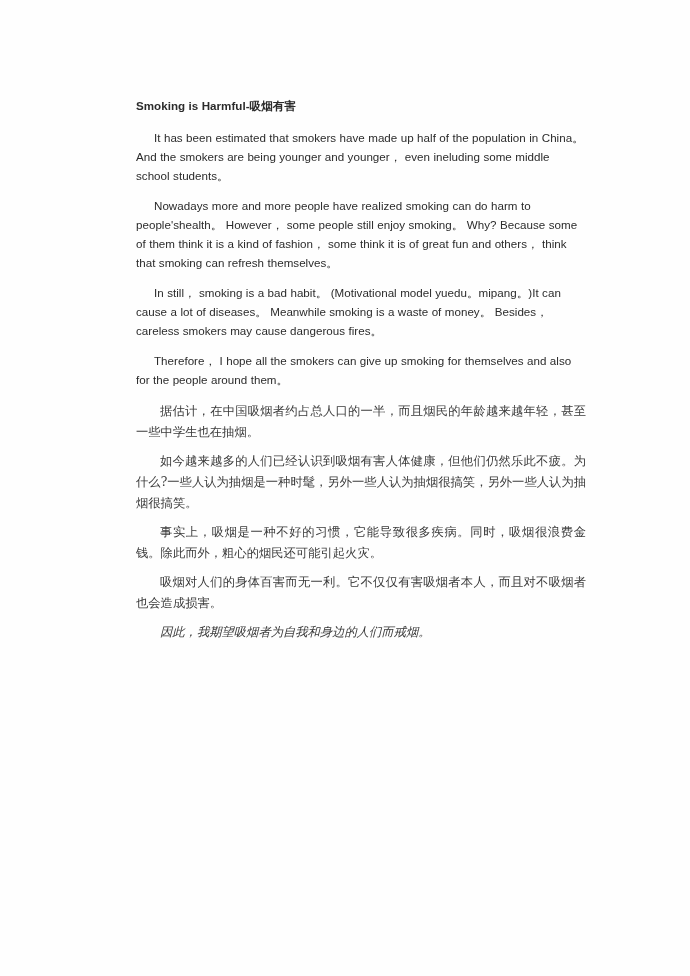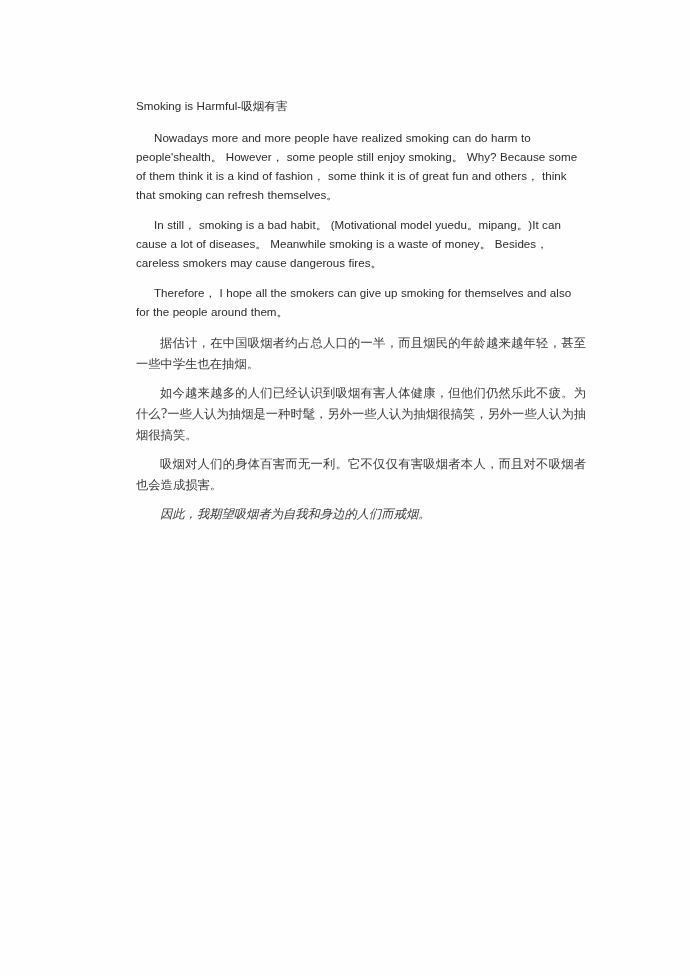--- a/index.html
+++ b/index.html
@@ -41,20 +41,21 @@
     margin: 0 0 11px 0;
     text-align: left;
     text-indent: 18px;
     word-spacing: 0.2px;
     letter-spacing: 0.02px;
   }
 
   .en.title {
     margin-bottom: 13px;
     text-indent: 0;
+    font-weight: bold;
   }
 
   
   .zh {
     font-family: "DejaVu Serif", "Liberation Serif", serif;
     font-size: 12.3px;
     line-height: 21px;
     color: #3a3a3a;
     margin: 0 0 8px 0;
     text-indent: 24px;
@@ -72,33 +73,35 @@
   }
 </style>
 </head>
 <body>
 
 <div class="page">
   <div class="content">
 
     <p class="en title">Smoking is Harmful-吸烟有害</p>
 
+    <p class="en">It has been estimated that smokers have made up half of the population in China。   And the smokers are being younger and younger，    even ineluding some middle school students。</p>
 
     <p class="en">Nowadays more and more people have realized smoking can do harm to people'shealth。   However，   some people still enjoy smoking。   Why? Because some of them think it is a kind of fashion，   some think it is of great fun and others，   think that smoking can refresh themselves。</p>
 
     <p class="en">In still，    smoking is a bad habit。   (Motivational model yuedu。mipang。)It can cause a lot of diseases。   Meanwhile smoking is a waste of money。   Besides，careless smokers may cause dangerous fires。</p>
 
 
     <p class="en">Therefore，   I hope all the smokers can give up smoking for themselves and also for the people around them。</p>
 
     <div class="zh-group">
       <p class="zh">据估计，在中国吸烟者约占总人口的一半，而且烟民的年龄越来越年轻，甚至一些中学生也在抽烟。</p>
 
       <p class="zh">如今越来越多的人们已经认识到吸烟有害人体健康，但他们仍然乐此不疲。为什么?一些人认为抽烟是一种时髦，另外一些人认为抽烟很搞笑，另外一些人认为抽烟很搞笑。</p>
 
+      <p class="zh">事实上，吸烟是一种不好的习惯，它能导致很多疾病。同时，吸烟很浪费金钱。除此而外，粗心的烟民还可能引起火灾。</p>
 
       <p class="zh">吸烟对人们的身体百害而无一利。它不仅仅有害吸烟者本人，而且对不吸烟者也会造成损害。</p>
 
       <p class="zh">因此，我期望吸烟者为自我和身边的人们而戒烟。</p>
     </div>
 
   </div>
 </div>
 
 </body></html>

